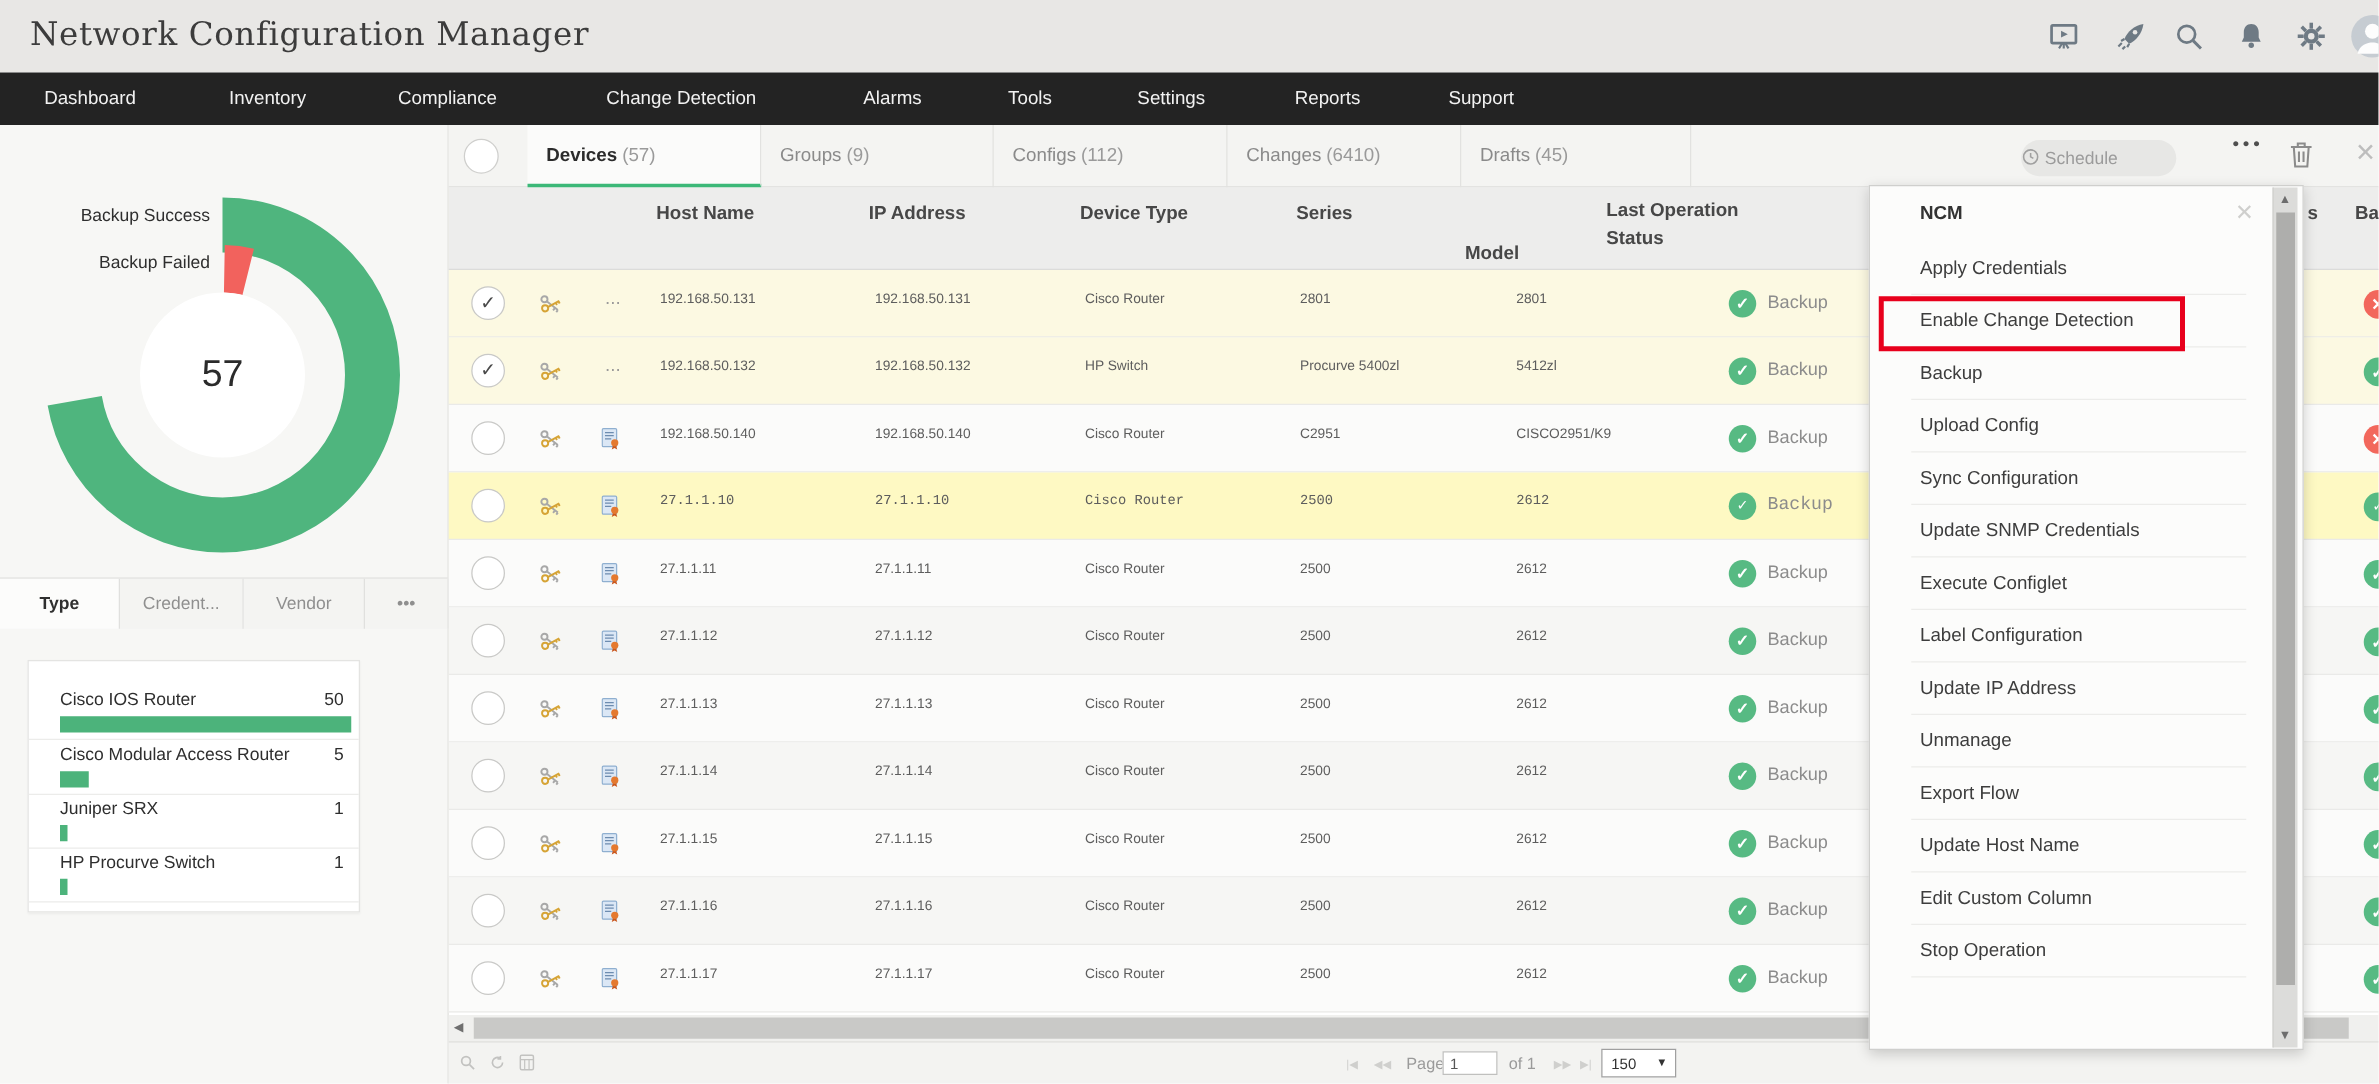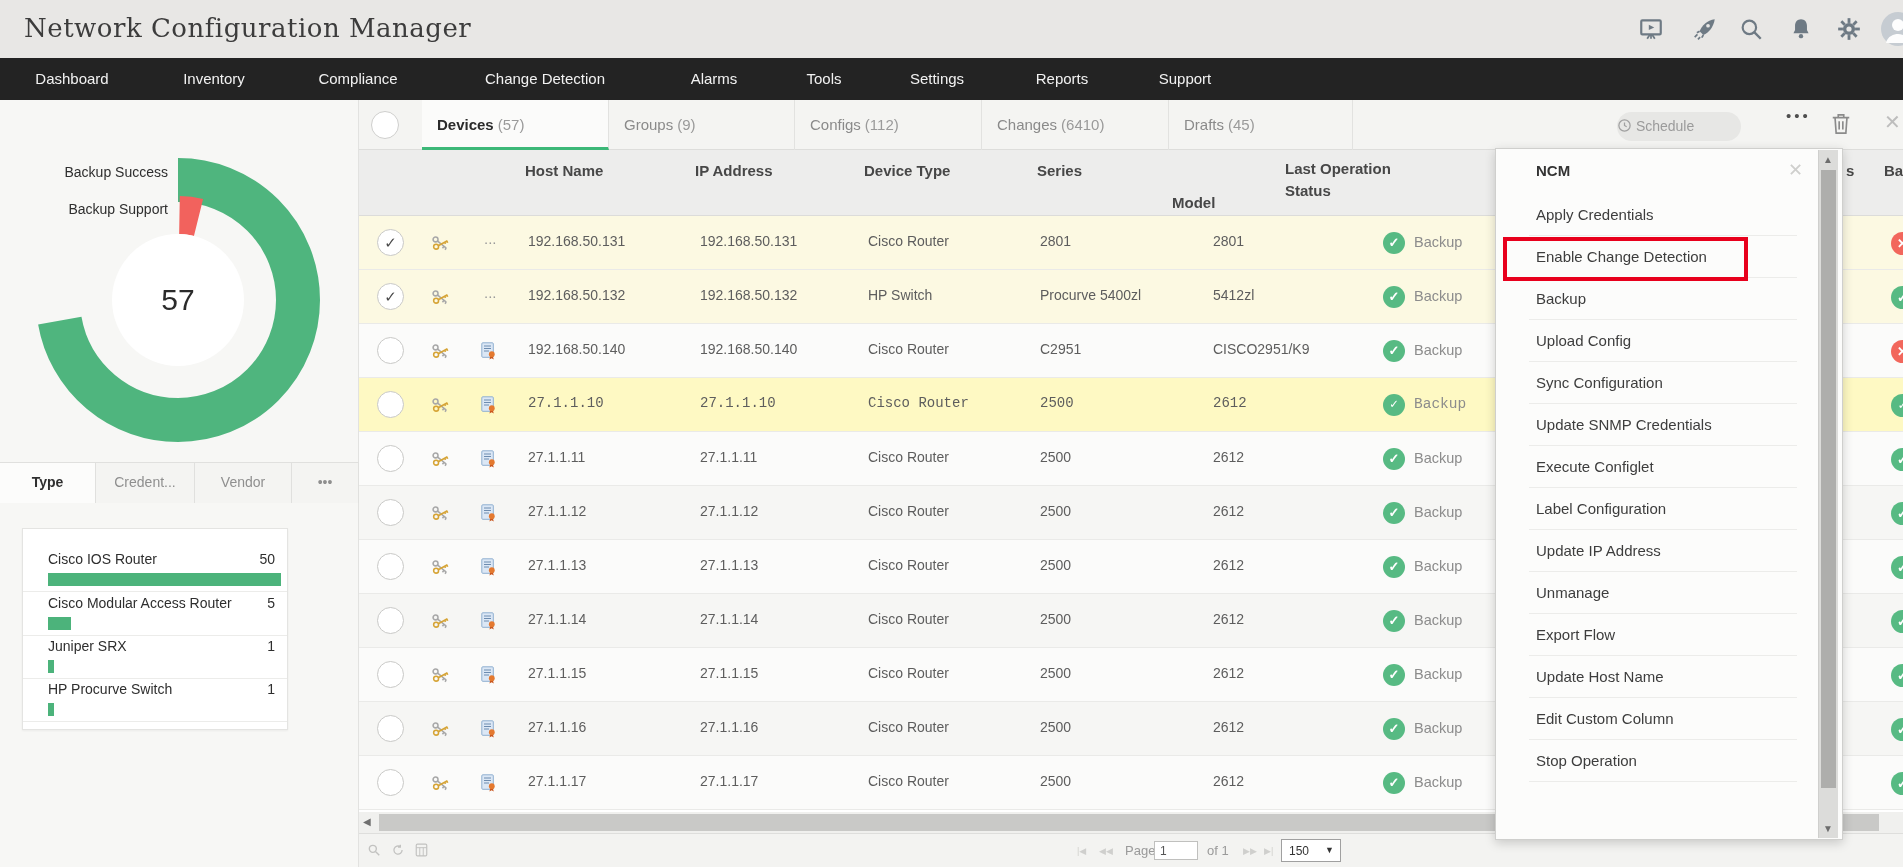--- a/index.html
+++ b/index.html
@@ -40,21 +40,21 @@
   .dots { position:absolute; left:1427px; top:7px; color:#4f4f4f; font-size:15px; letter-spacing:3px; cursor:pointer; }
   .trash { position:absolute; left:1471px; top:12px; cursor:pointer; }
   .xclose-main { position:absolute; left:1525px; top:10px; color:#bdbdbd; font-size:20px; cursor:pointer; }
 
   
   .thead { position:absolute; left:359px; top:150px; width:1544px; height:66px; background:#ededec; border-bottom:1px solid #dcdcda; }
   .hdr { position:absolute; top:12px; font-size:15px; font-weight:bold; color:#474747; white-space:nowrap; }
   .hdr.wrap { white-space:normal; width:120px; line-height:22px; top:8px; }
   .rows { position:absolute; left:359px; top:216px; width:1544px; height:594px; }
   .trow { position:absolute; left:0; width:1544px; height:54px; border-bottom:1px solid #eaeae8; }
-  .cell { position:absolute; top:17px; font-size:14px; color:#5d5d5d; white-space:nowrap; }
+  .cell { position:absolute; top:17px; font-size:11px; color:#5d5d5d; white-space:nowrap; }
   .cb { position:absolute; left:18px; top:13px; width:27px; height:27px; border-radius:50%; background:#fff; border:1px solid #c9c9c7; cursor:pointer; text-align:center; line-height:25px; font-size:15px; color:#4a4a4a; }
   .more { position:absolute; left:125px; top:14px; color:#9a9a9a; font-size:15px; }
   .okc { position:absolute; left:1024px; top:16px; width:22px; height:22px; border-radius:50%; background:#57ba83; color:#fff; font-size:13px; line-height:22px; text-align:center; font-weight:bold; }
   .sttxt { position:absolute; left:1055px; top:18px; font-size:14.5px; color:#8c8c8c; }
   .edgec { position:absolute; left:1532px; top:16px; width:23px; height:23px; border-radius:50%; color:#fff; font-size:13px; line-height:23px; text-align:center; font-weight:bold; }
   .rowico { position:absolute; top:18px; }
 
   
   .hscroll { position:absolute; left:359px; top:812px; width:1544px; height:21px; background:#f0f0ee; }
   .hs-arrow { position:absolute; left:4px; top:4px; font-size:10px; color:#6f6f6f; }
@@ -139,21 +139,21 @@
       <div class="nav-item" style="left: 1185px;">Support</div>
     </div>
 
   <div class="sidebar">
     <svg id="donut" width="360" height="400" style="position:absolute;left:0;top:0">
         <circle cx="178" cy="200" r="120" fill="none" stroke="#4fb57e" stroke-width="44" stroke-dasharray="544.5427266222307 753.9822368615503" transform="rotate(-90 178 200)"></circle>
         <circle cx="178" cy="200" r="85" fill="none" stroke="#f2625d" stroke-width="38" stroke-dasharray="19.285888234537342 534.0707511102648" transform="rotate(-89 178 200)"></circle>
         <circle cx="178" cy="200" r="66" fill="#ffffff"></circle>
       </svg>
     <div class="chart-label" style="left:8px; top:64px;">Backup Success</div>
-    <div class="chart-label" style="left:8px; top:101px;">Backup Support</div>
+    <div class="chart-label" style="left:8px; top:101px;">Backup Failed</div>
     <div class="donut-center" style="top:183px">57</div>
     <div class="side-tabs" id="sideTabs">
         <div class="side-tab active" style="left: 0px; width: 96px;">Type</div>
         <div class="side-tab" style="left: 96px; width: 99px;">Credent...</div>
         <div class="side-tab" style="left: 195px; width: 97px;">Vendor</div>
         <div class="side-tab" style="left: 292px; width: 67px;">•••</div>
       </div>
     <div class="side-card" id="sideCard">
         <div class="sc-item" style="top: 20px; height: 43px;">
           <div class="sc-label">Cisco IOS Router</div>

